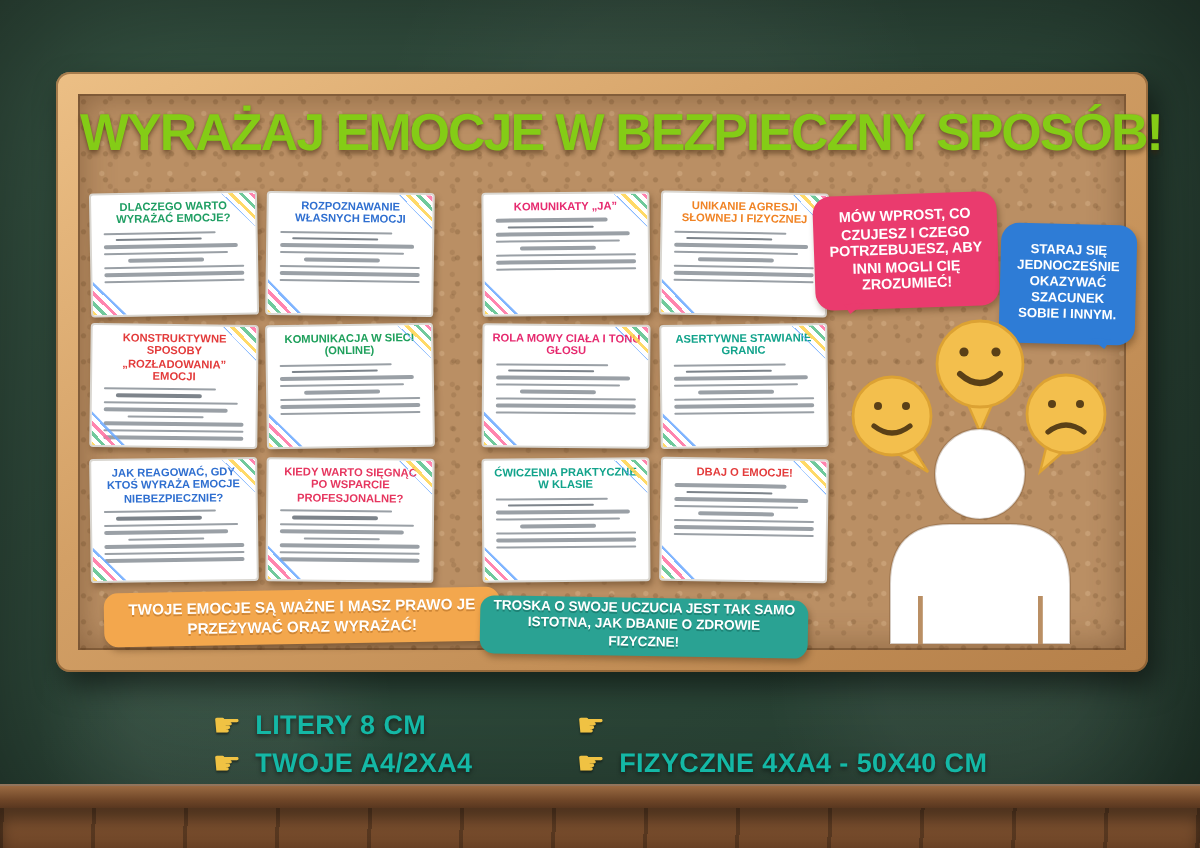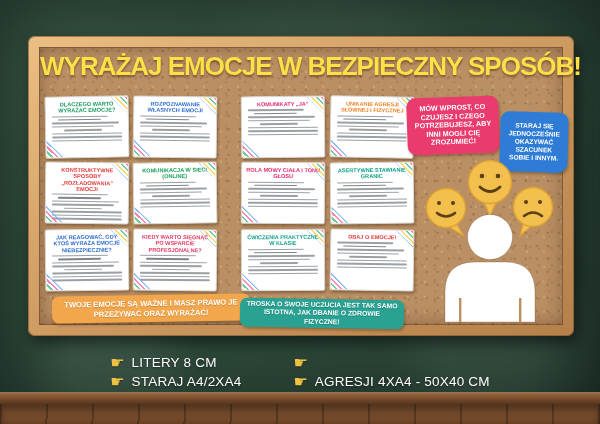--- a/index.html
+++ b/index.html
@@ -45,21 +45,21 @@
       radial-gradient(circle at 25% 30%, rgba(92,60,28,.22) 1px, rgba(0,0,0,0) 1.6px),
       radial-gradient(circle at 70% 65%, rgba(255,228,190,.20) 1px, rgba(0,0,0,0) 1.6px),
       radial-gradient(circle at 45% 85%, rgba(92,60,28,.16) 1px, rgba(0,0,0,0) 1.6px),
       radial-gradient(circle at 85% 20%, rgba(92,60,28,.14) 1px, rgba(0,0,0,0) 1.6px);
     background-size:11px 13px,17px 15px,13px 17px,19px 11px;
     box-shadow:inset 0 0 18px rgba(70,40,15,.45), inset 0 0 0 1px rgba(90,55,25,.4);
   }
   
   .title{
     position:absolute;left:40px;top:53px;width:520px;
-    text-align:center;color:#fde047;
+    text-align:center;color:#84cc16;
     font-size:26px;font-weight:bold;letter-spacing:-1px;line-height:1;
     text-shadow:0 2px 2px rgba(60,35,10,.45), 0 0 1px rgba(60,35,10,.3);
     white-space:nowrap;
   }
   
   .card{
     position:absolute;width:84px;height:62px;background:#ffffff;
     border:1px solid #d9d6d0;border-radius:2px;
     box-shadow:1px 2px 3px rgba(60,35,10,.4);
     padding:3px 4px;box-sizing:border-box;overflow:hidden;
@@ -146,21 +146,21 @@
     position:absolute;left:0;top:351px;width:600px;height:42px;
     display:flex;justify-content:center;gap:52px;
   }
   .spec-col{display:flex;flex-direction:column;justify-content:center;gap:3px;}
   .spec-item{display:flex;align-items:center;}
   .hand-icon{
     color:#f0c243;font-size:16px;line-height:1;margin-right:7px;
     text-shadow:0 1px 1px rgba(0,0,0,.4);font-family:"DejaVu Sans",sans-serif;
   }
   .spec-label{
-    color:#ffffff;font-size:13.5px;font-weight:normal;letter-spacing:.2px;
+    color:#14b8a6;font-size:13.5px;font-weight:bold;letter-spacing:.2px;
     text-shadow:0 1px 2px rgba(0,0,0,.5);white-space:nowrap;
   }
 </style>
 </head>
 <body>
 
 <div id="stage">
   <div class="wall"></div>
   <div class="baseboard"></div>
   <div class="floor"></div>
@@ -379,26 +379,26 @@
   </div>
 
   <div class="specs">
     <div class="spec-col">
       <div class="spec-item">
         <span class="hand-icon">☛</span>
         <span class="spec-label">LITERY 8 CM</span>
       </div>
       <div class="spec-item">
         <span class="hand-icon">☛</span>
-        <span class="spec-label">STARAJ A4/2XA4</span>
+        <span class="spec-label">TWOJE A4/2XA4</span>
       </div>
     </div>
     <div class="spec-col">
       <div class="spec-item">
         <span class="hand-icon">☛</span>
       </div>
       <div class="spec-item">
         <span class="hand-icon">☛</span>
-        <span class="spec-label">AGRESJI 4XA4 - 50X40 CM</span>
+        <span class="spec-label">FIZYCZNE 4XA4 - 50X40 CM</span>
       </div>
     </div>
   </div>
 </div>
 
 </body></html>

